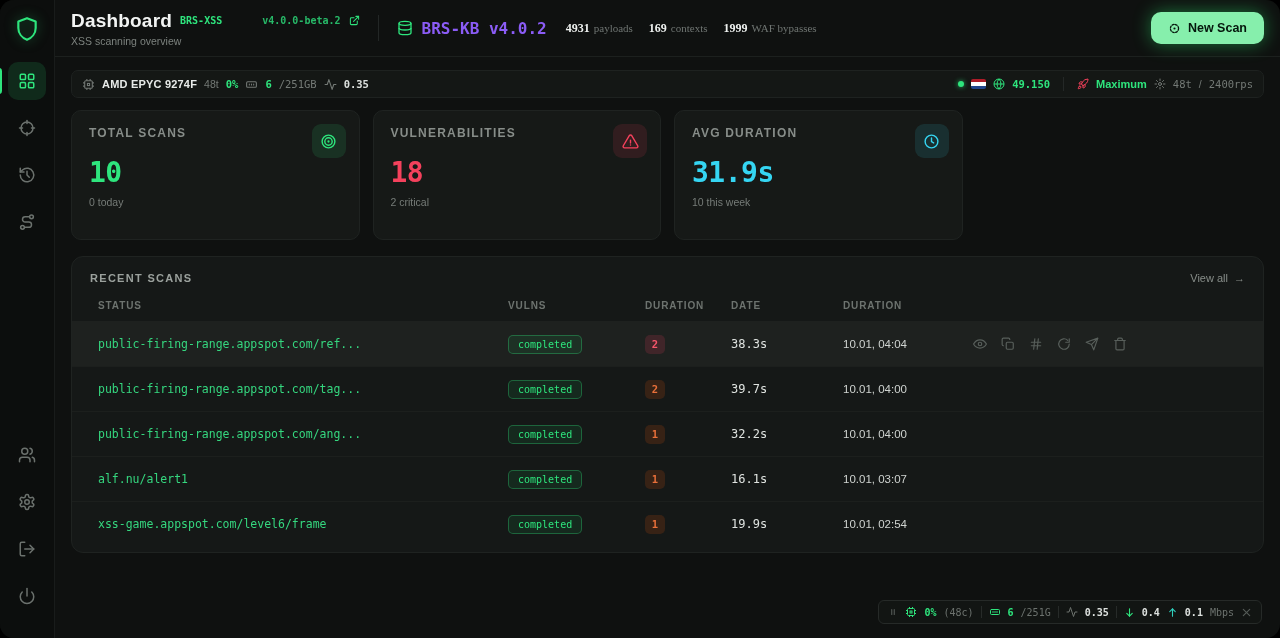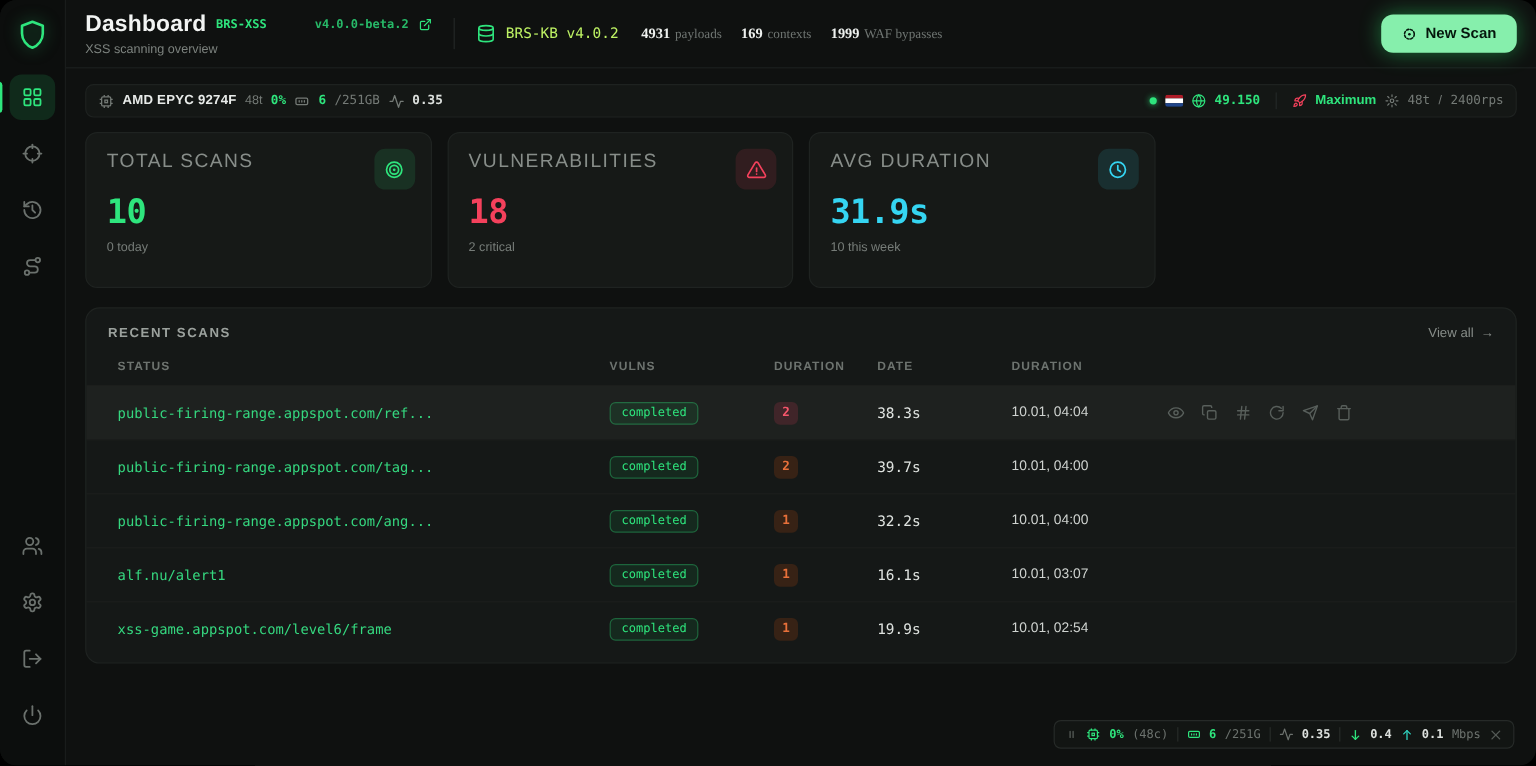--- a/index.html
+++ b/index.html
@@ -28,21 +28,21 @@
   .header { height:57px; border-bottom:1px solid #1c201e; display:flex; align-items:center;
     padding:0 16px; }
   .title-wrap { display:flex; flex-direction:column; gap:3px; }
   .title-row { display:flex; align-items:center; gap:8px; }
   .page-title { font-size:19px; font-weight:800; color:#f2f4f3; letter-spacing:.2px; }
   .ver-tag { font-family:"DejaVu Sans Mono",monospace; font-size:10px; color:#2ee57d; font-weight:700; }
   .ver-tag .dim { color:#27b968; font-weight:700;margin-left:34px; }
   .subtitle { font-size:10.5px; color:#7c827e; }
   .vdiv { width:1px; height:26px; background:#232726; margin:0 18px; }
   .kb { display:flex; align-items:center; gap:9px; }
-  .kb-name { font-family:"DejaVu Sans Mono",monospace; font-size:12px; font-weight:400; color:#bef264; }
+  .kb-name { font-family:"DejaVu Sans Mono",monospace; font-size:16px; font-weight:700; color:#8b5cf6; }
   .kb-stats { display:flex; align-items:center; gap:16px; margin-left:10px;font-family:Liberation Serif, serif; }
   .kb-stat { font-size:11px; color:#6f7572; }
   .kb-stat b { color:#eef1ef; font-size:12px; font-weight:800; margin-right:4px; }
   .header .grow { flex:1; }
   .new-scan { display:flex; align-items:center; gap:7px; background:#86efac; color:#05160c;
     font-size:12.5px; font-weight:800; padding:9px 17px; border-radius:10px; border:none;
     cursor:pointer; box-shadow:0 0 18px rgba(44,233,111,.45); }
 
   
   .sysbar { margin:13px 16px 0; height:28px; background:#141715; border:1px solid #1e2220;
@@ -56,21 +56,21 @@
   .flag { width:15px; height:10px; border-radius:2px; overflow:hidden; display:flex;
     flex-direction:column; }
   .flag i { flex:1; display:block; }
   .sysbar .sep { width:1px; height:14px; background:#242827; margin:0 6px; }
   .sysbar .mode { color:#2ee57d; font-weight:800; font-size:11px; }
 
   
   .cards { margin:12px 16px 0; display:grid; grid-template-columns:repeat(4,1fr); gap:13px; }
   .card { background:#161917; border:1px solid #1f2321; border-radius:10px; height:130px;
     padding:15px 17px; position:relative; }
-  .card-label { font-size:16px; font-weight:400; letter-spacing:1.2px; color:#878d89; }
+  .card-label { font-size:12px; font-weight:700; letter-spacing:1.2px; color:#878d89; }
   .icon-box { position:absolute; top:13px; right:13px; width:34px; height:34px; border-radius:9px;
     display:flex; align-items:center; justify-content:center; }
   .icon-box.g { background:rgba(46,229,125,.12); color:#2ee57d; }
   .icon-box.r { background:rgba(244,63,94,.12); color:#f4415c; }
   .icon-box.c { background:rgba(49,210,232,.12); color:#35d5f2; }
   .icon-box.o { background:rgba(245,161,35,.14); color:#f5a123; }
   .card-value { font-family:"DejaVu Sans Mono",monospace; font-weight:800; font-size:28px;
     margin-top:16px; letter-spacing:-.5px; }
   .card-value.green { color:#2ee57d; }
   .card-value.red { color:#f4415c; }

